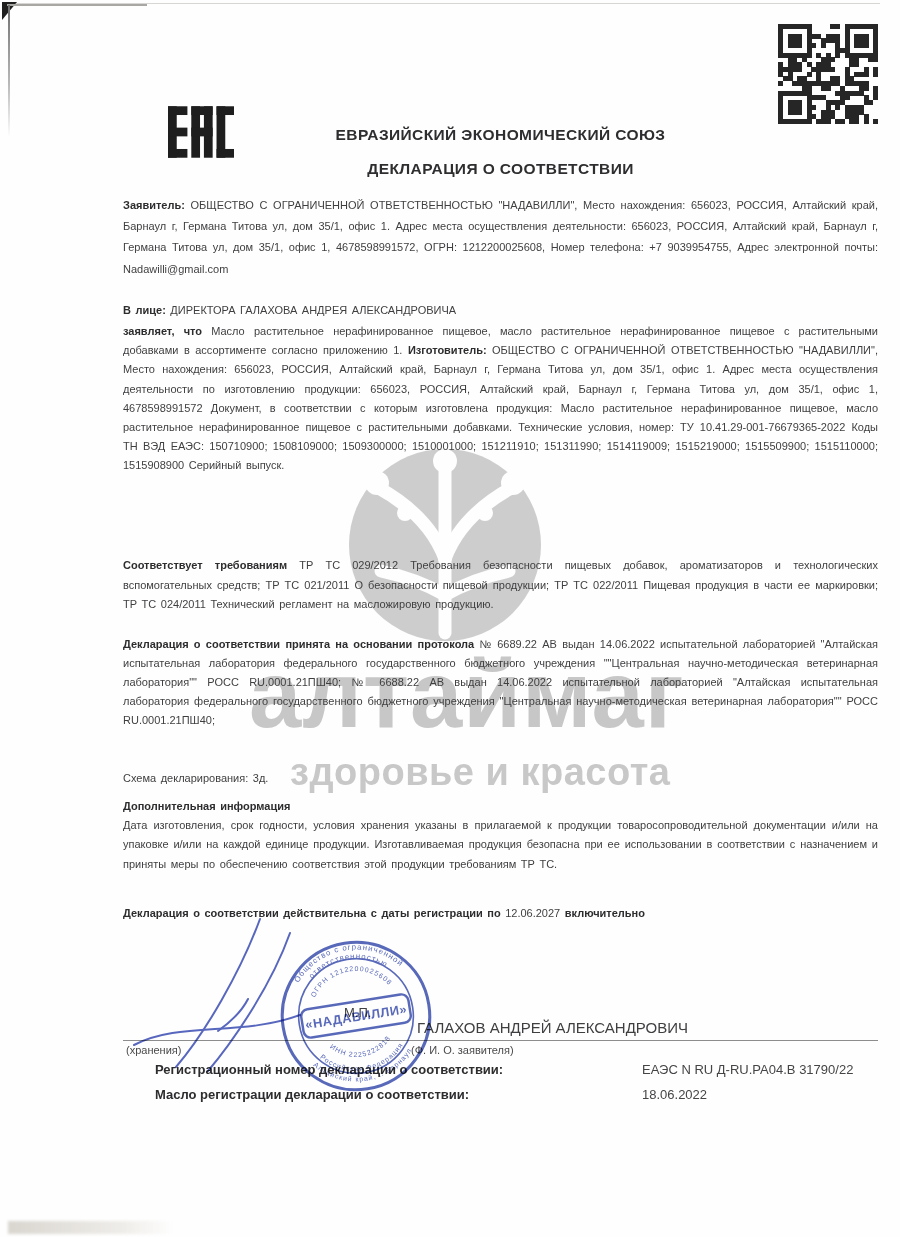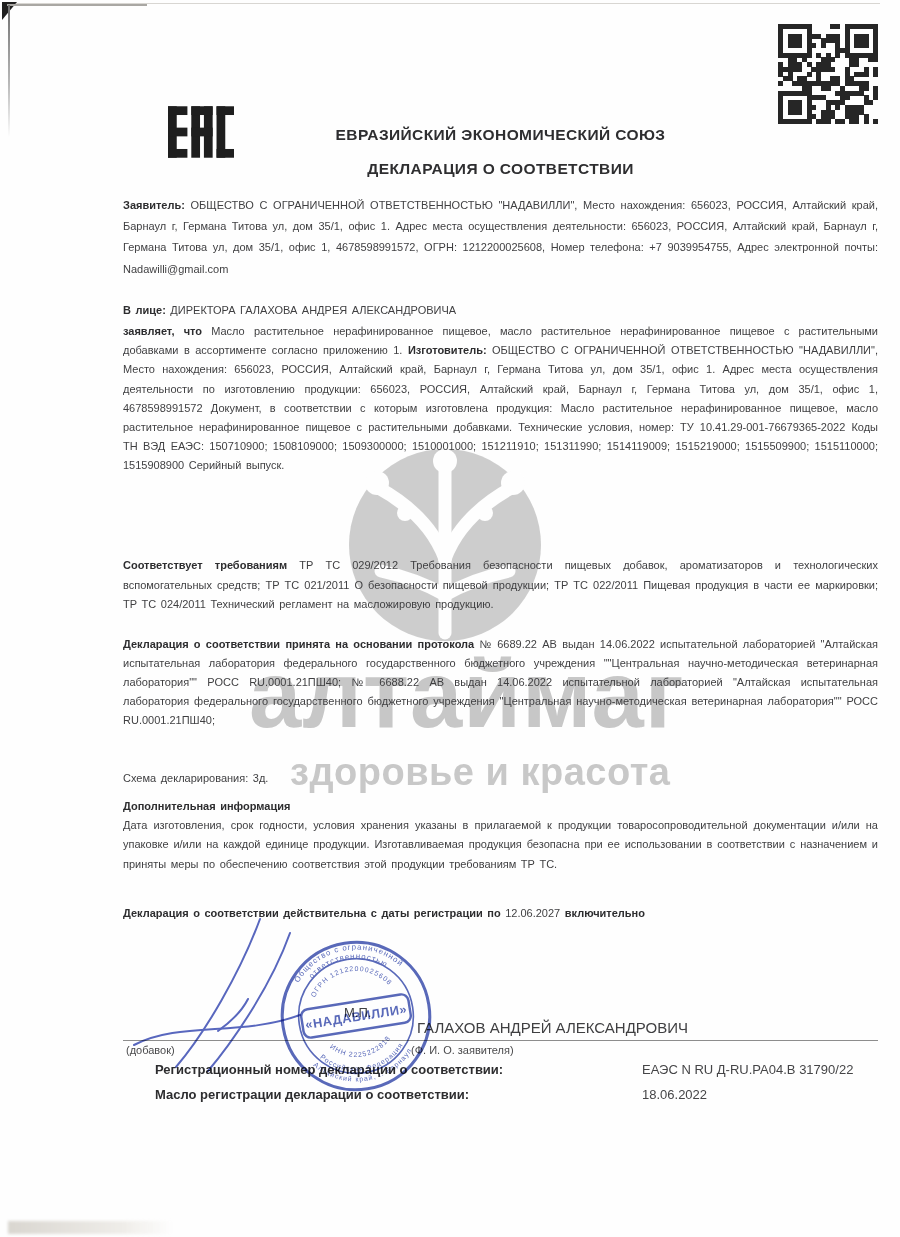--- a/index.html
+++ b/index.html
@@ -361,21 +361,21 @@
   <div class="para" id="p-person"><b>В лице: </b><span>ДИРЕКТОРА ГАЛАХОВА АНДРЕЯ АЛЕКСАНДРОВИЧА</span></div>
   <div class="para" id="p-declares"><b>заявляет, что </b><span>Масло растительное нерафинированное пищевое, масло растительное нерафинированное пищевое с растительными добавками в ассортименте согласно приложению 1. </span><b>Изготовитель: </b><span>ОБЩЕСТВО С ОГРАНИЧЕННОЙ ОТВЕТСТВЕННОСТЬЮ "НАДАВИЛЛИ", Место нахождения: 656023, РОССИЯ, Алтайский край, Барнаул г, Германа Титова ул, дом 35/1, офис 1. Адрес места осуществления деятельности по изготовлению продукции: 656023, РОССИЯ, Алтайский край, Барнаул г, Германа Титова ул, дом 35/1, офис 1, 4678598991572 Документ, в соответствии с которым изготовлена продукция: Масло растительное нерафинированное пищевое, масло растительное нерафинированное пищевое с растительными добавками. Технические условия, номер: ТУ 10.41.29-001-76679365-2022 Коды ТН ВЭД ЕАЭС: 150710900; 1508109000; 1509300000; 1510001000; 151211910; 151311990; 1514119009; 1515219000; 1515509900; 1515110000; 1515908900 Серийный выпуск.</span></div>
   <div class="para" id="p-conform"><b>Соответствует требованиям </b><span>ТР ТС 029/2012 Требования безопасности пищевых добавок, ароматизаторов и технологических вспомогательных средств; ТР ТС 021/2011 О безопасности пищевой продукции; ТР ТС 022/2011 Пищевая продукция в части ее маркировки; ТР ТС 024/2011 Технический регламент на масложировую продукцию.</span></div>
   <div class="para" id="p-protocol"><b>Декларация о соответствии принята на основании протокола </b><span>№ 6689.22 АВ выдан 14.06.2022 испытательной лабораторией "Алтайская испытательная лаборатория федерального государственного бюджетного учреждения ""Центральная научно-методическая ветеринарная лаборатория"" РОСС RU.0001.21ПШ40; № 6688.22 АВ выдан 14.06.2022 испытательной лабораторией "Алтайская испытательная лаборатория федерального государственного бюджетного учреждения "Центральная научно-методическая ветеринарная лаборатория"" РОСС RU.0001.21ПШ40;</span></div>
   <div class="para" id="p-scheme">Схема декларирования: 3д.</div>
   <div class="para" id="p-addinfo-h">Дополнительная информация</div>
   <div class="para" id="p-addinfo">Дата изготовления, срок годности, условия хранения указаны в прилагаемой к продукции товаросопроводительной документации и/или на упаковке и/или на каждой единице продукции. Изготавливаемая продукция безопасна при ее использовании в соответствии с назначением и приняты меры по обеспечению соответствия этой продукции требованиям ТР ТС.</div>
   <div class="para" id="p-valid"><b>Декларация о соответствии действительна с даты регистрации по </b><span>12.06.2027</span><b> включительно</b></div>
 
   <div id="sig-line"></div>
-  <div class="small-label" id="lbl-podpis">(добавок)</div>
+  <div class="small-label" id="lbl-podpis">(хранения)</div>
   <div id="mp">М.П.</div>
   <div id="fio">ГАЛАХОВ АНДРЕЙ АЛЕКСАНДРОВИЧ</div>
   <div class="small-label" id="lbl-fio">(Ф. И. О. заявителя)</div>
 
   <svg id="stamp" viewBox="0 0 170 170">
     <defs>
       <path id="arcT1" d="M 20,85 A 65,65 0 1 1 150,85"></path>
       <path id="arcT2" d="M 29,85 A 56,56 0 1 1 141,85"></path>
       <path id="arcT3" d="M 41,85 A 44,44 0 1 1 129,85"></path>
       <path id="arcB1" d="M 21,85 A 64,64 0 0 0 149,85"></path>

